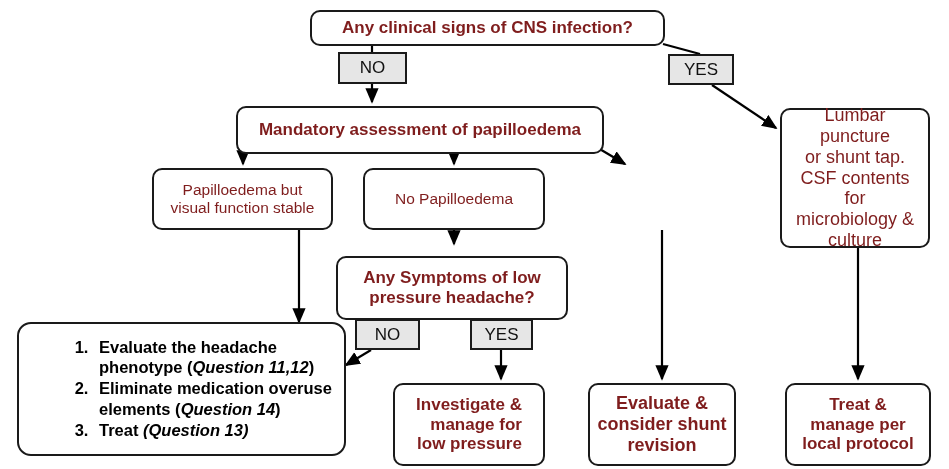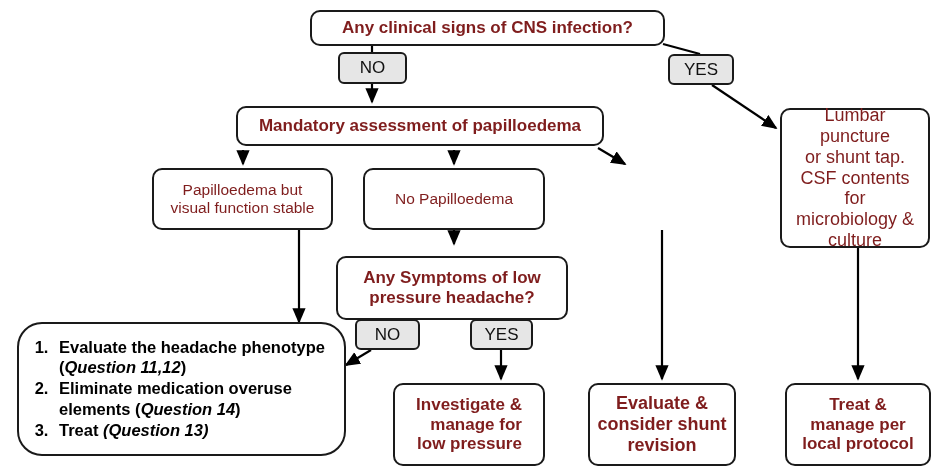--- a/index.html
+++ b/index.html
@@ -48,38 +48,39 @@
     font-weight: bold;
   }
   .regular {
     font-weight: normal;
   }
   .badge {
     position: absolute;
     box-sizing: border-box;
     background: #e6e6e6;
     border: 2.5px solid #1a1a1a;
-    border-radius: 6px;
+    border-radius: 0;
     display: flex;
     align-items: center;
     justify-content: center;
     text-align: center;
     font-weight: normal;
     color: #111111;
     z-index: 3;
   }
   .list-node {
     position: absolute;
     box-sizing: border-box;
     background: #ffffff;
     border: 2.5px solid #1a1a1a;
-    border-radius: 25px;
+    border-radius: 14px;
     display: flex;
     align-items: center;
     z-index: 2;
+    padding-left: 40px;
   }
   ol.steps {
     margin: 0;
     padding: 0 8px 0 34px;
     list-style-position: outside;
     font-weight: bold;
     font-size: 16.5px;
     line-height: 1.22;
     color: #000;
   }
@@ -145,21 +146,21 @@
   </div>
 
   <div class="badge" style="left:338px; top:52px; width:69px; height:32px; font-size:17px;">
     <span>NO</span>
   </div>
 
   <div class="badge" style="left:668px; top:54px; width:66px; height:31px; font-size:17px;">
     <span>YES</span>
   </div>
 
-  <div class="node bold" style="left:236px; top:106px; width:368px; height:40px; font-size:17px;">
+  <div class="node bold" style="left:236px; top:106px; width:368px; height:48px; font-size:17px;">
     <span class="txt">Mandatory assessment of papilloedema</span>
   </div>
 
   <div class="node regular" style="left:780px; top:108px; width:150px; height:140px; font-size:18px;">
     <span class="txt">Lumbar puncture
 or shunt tap.
 CSF contents for
 microbiology &amp;
 culture</span>
   </div>

